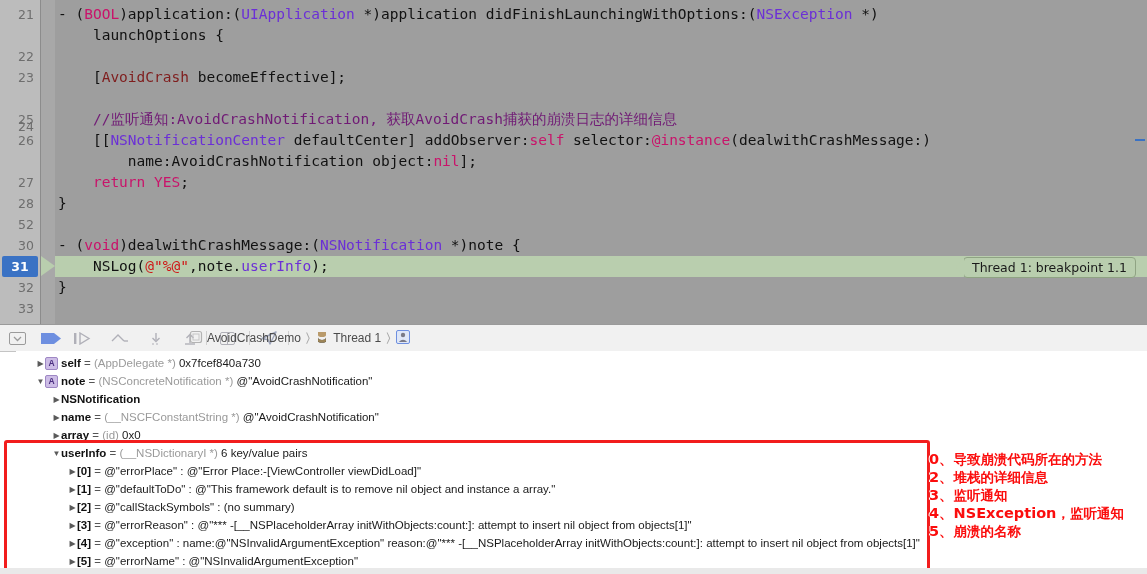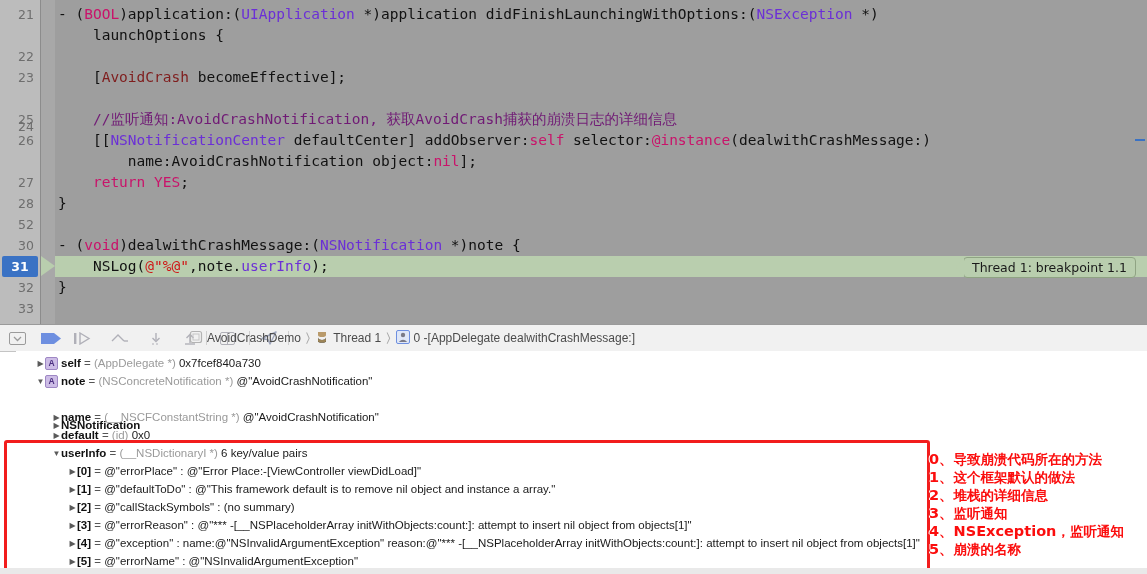--- a/index.html
+++ b/index.html
@@ -267,45 +267,43 @@
             </svg></span>
           <span>Thread 1</span>
         </div>
         <span class="crumb-sep">〉</span>
         <div class="crumb">
           <span><svg class="cicon" viewBox="0 0 14 14">
               <rect x="0.5" y="0.5" width="13" height="13" rx="1.5" fill="#dfe7f7" stroke="#6e8fe0"></rect>
               <circle cx="7" cy="5" r="2.2" fill="#7a7a86"></circle>
               <path d="M2.8 12 Q7 7.6 11.2 12 Z" fill="#7a7a86"></path>
             </svg></span>
-          <span>0 -[AppDelegate dealwithCrashMessage:]</span>
         </div>
       </div>
   </div>
 
   <div class="vars" id="vars">
       <div class="vrow" style="top: 3px; left: 20px;"><span class="tri">▶</span><span class="abadge">A</span><span class="vname">self</span><span class="veq"> = </span><span class="vtype">(AppDelegate *) </span><span class="vval">0x7fcef840a730</span></div>
       <div class="vrow" style="top: 21px; left: 20px;"><span class="tri">▼</span><span class="abadge">A</span><span class="vname">note</span><span class="veq"> = </span><span class="vtype">(NSConcreteNotification *) </span><span class="vval">@"AvoidCrashNotification"</span></div>
-      <div class="vrow" style="top: 39px; left: 36px; margin-top: 26px;"><span class="tri">▶</span><span class="vname">NSNotification</span></div>
+      <div class="vrow" style="top: 39px; left: 36px;"><span class="tri">▶</span><span class="vname">NSNotification</span></div>
       <div class="vrow" style="top: 57px; left: 36px;"><span class="tri">▶</span><span class="vname">name</span><span class="veq"> = </span><span class="vtype">(__NSCFConstantString *) </span><span class="vval">@"AvoidCrashNotification"</span></div>
-      <div class="vrow" style="top: 75px; left: 36px;"><span class="tri">▶</span><span class="vname">default</span><span class="veq"> = </span><span class="vtype">(id) </span><span class="vval">0x0</span></div>
+      <div class="vrow" style="top: 75px; left: 36px;"><span class="tri">▶</span><span class="vname">array</span><span class="veq"> = </span><span class="vtype">(id) </span><span class="vval">0x0</span></div>
       <div class="vrow" style="top: 93px; left: 36px;"><span class="tri">▼</span><span class="vname">userInfo</span><span class="veq"> = </span><span class="vtype">(__NSDictionaryI *) </span><span class="vval">6 key/value pairs</span></div>
       <div class="vrow" style="top: 111px; left: 52px;"><span class="tri">▶</span><span class="vname">[0]</span><span class="veq"> = </span><span class="vval">@"errorPlace" : @"Error Place:-[ViewController viewDidLoad]"</span></div>
       <div class="vrow" style="top: 129px; left: 52px;"><span class="tri">▶</span><span class="vname">[1]</span><span class="veq"> = </span><span class="vval">@"defaultToDo" : @"This framework default is to remove nil object and instance a array."</span></div>
       <div class="vrow" style="top: 147px; left: 52px;"><span class="tri">▶</span><span class="vname">[2]</span><span class="veq"> = </span><span class="vval">@"callStackSymbols" : (no summary)</span></div>
       <div class="vrow" style="top: 165px; left: 52px;"><span class="tri">▶</span><span class="vname">[3]</span><span class="veq"> = </span><span class="vval">@"errorReason" : @"*** -[__NSPlaceholderArray initWithObjects:count:]: attempt to insert nil object from objects[1]"</span></div>
       <div class="vrow" style="top: 183px; left: 52px;"><span class="tri">▶</span><span class="vname">[4]</span><span class="veq"> = </span><span class="vval">@"exception" : name:@"NSInvalidArgumentException" reason:@"*** -[__NSPlaceholderArray initWithObjects:count:]: attempt to insert nil object from objects[1]"</span></div>
       <div class="vrow" style="top: 201px; left: 52px;"><span class="tri">▶</span><span class="vname">[5]</span><span class="veq"> = </span><span class="vval">@"errorName" : @"NSInvalidArgumentException"</span></div>
     </div>
 
   <div class="redbox"></div>
 
   <div class="annos" id="annos">
       <div class="anno"><span class="big">0、</span><span>导致崩溃代码所在的方法</span></div>
-      <div class="anno"><span class="big">1、</span><span>这个框架默认的做法</span></div>
       <div class="anno"><span class="big">2、</span><span>堆栈的详细信息</span></div>
       <div class="anno"><span class="big">3、</span><span>监听通知</span></div>
       <div class="anno"><span class="big">4、</span><span class="big">NSException</span><span>，监听通知</span></div>
       <div class="anno"><span class="big">5、</span><span>崩溃的名称</span></div>
     </div>
 
   <div class="bottomstrip"></div>
 </div>
 
 </body></html>

